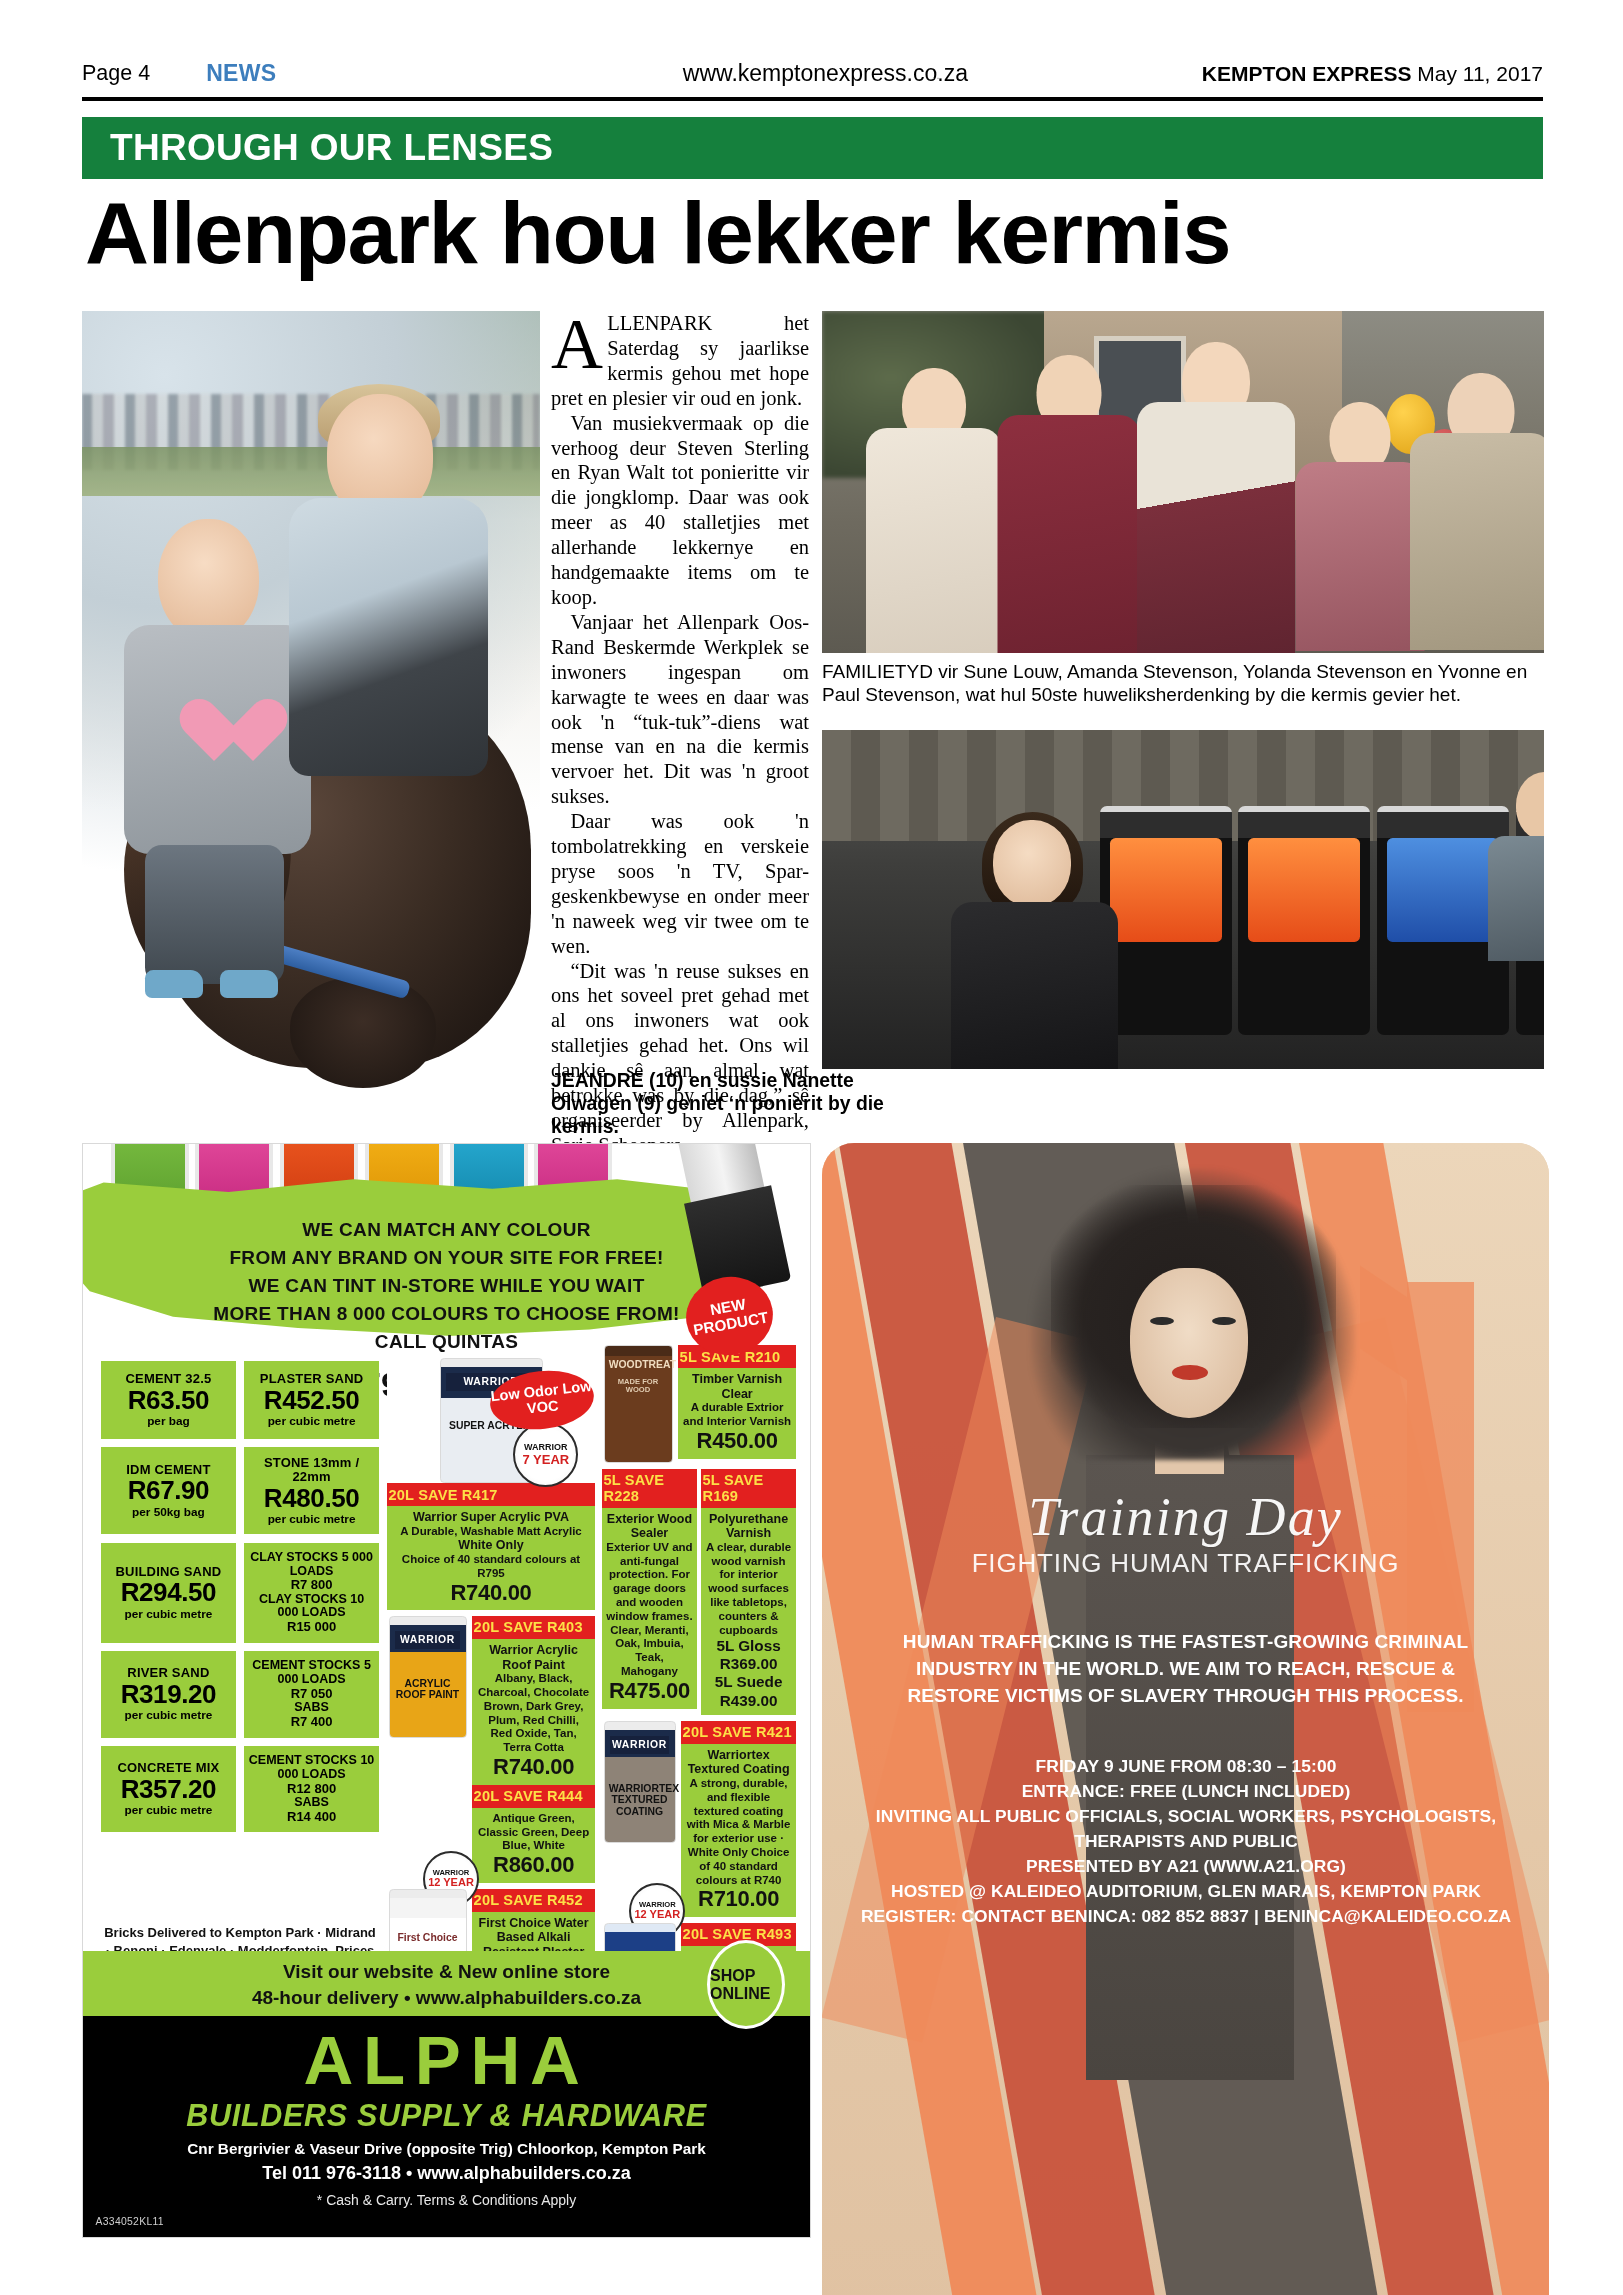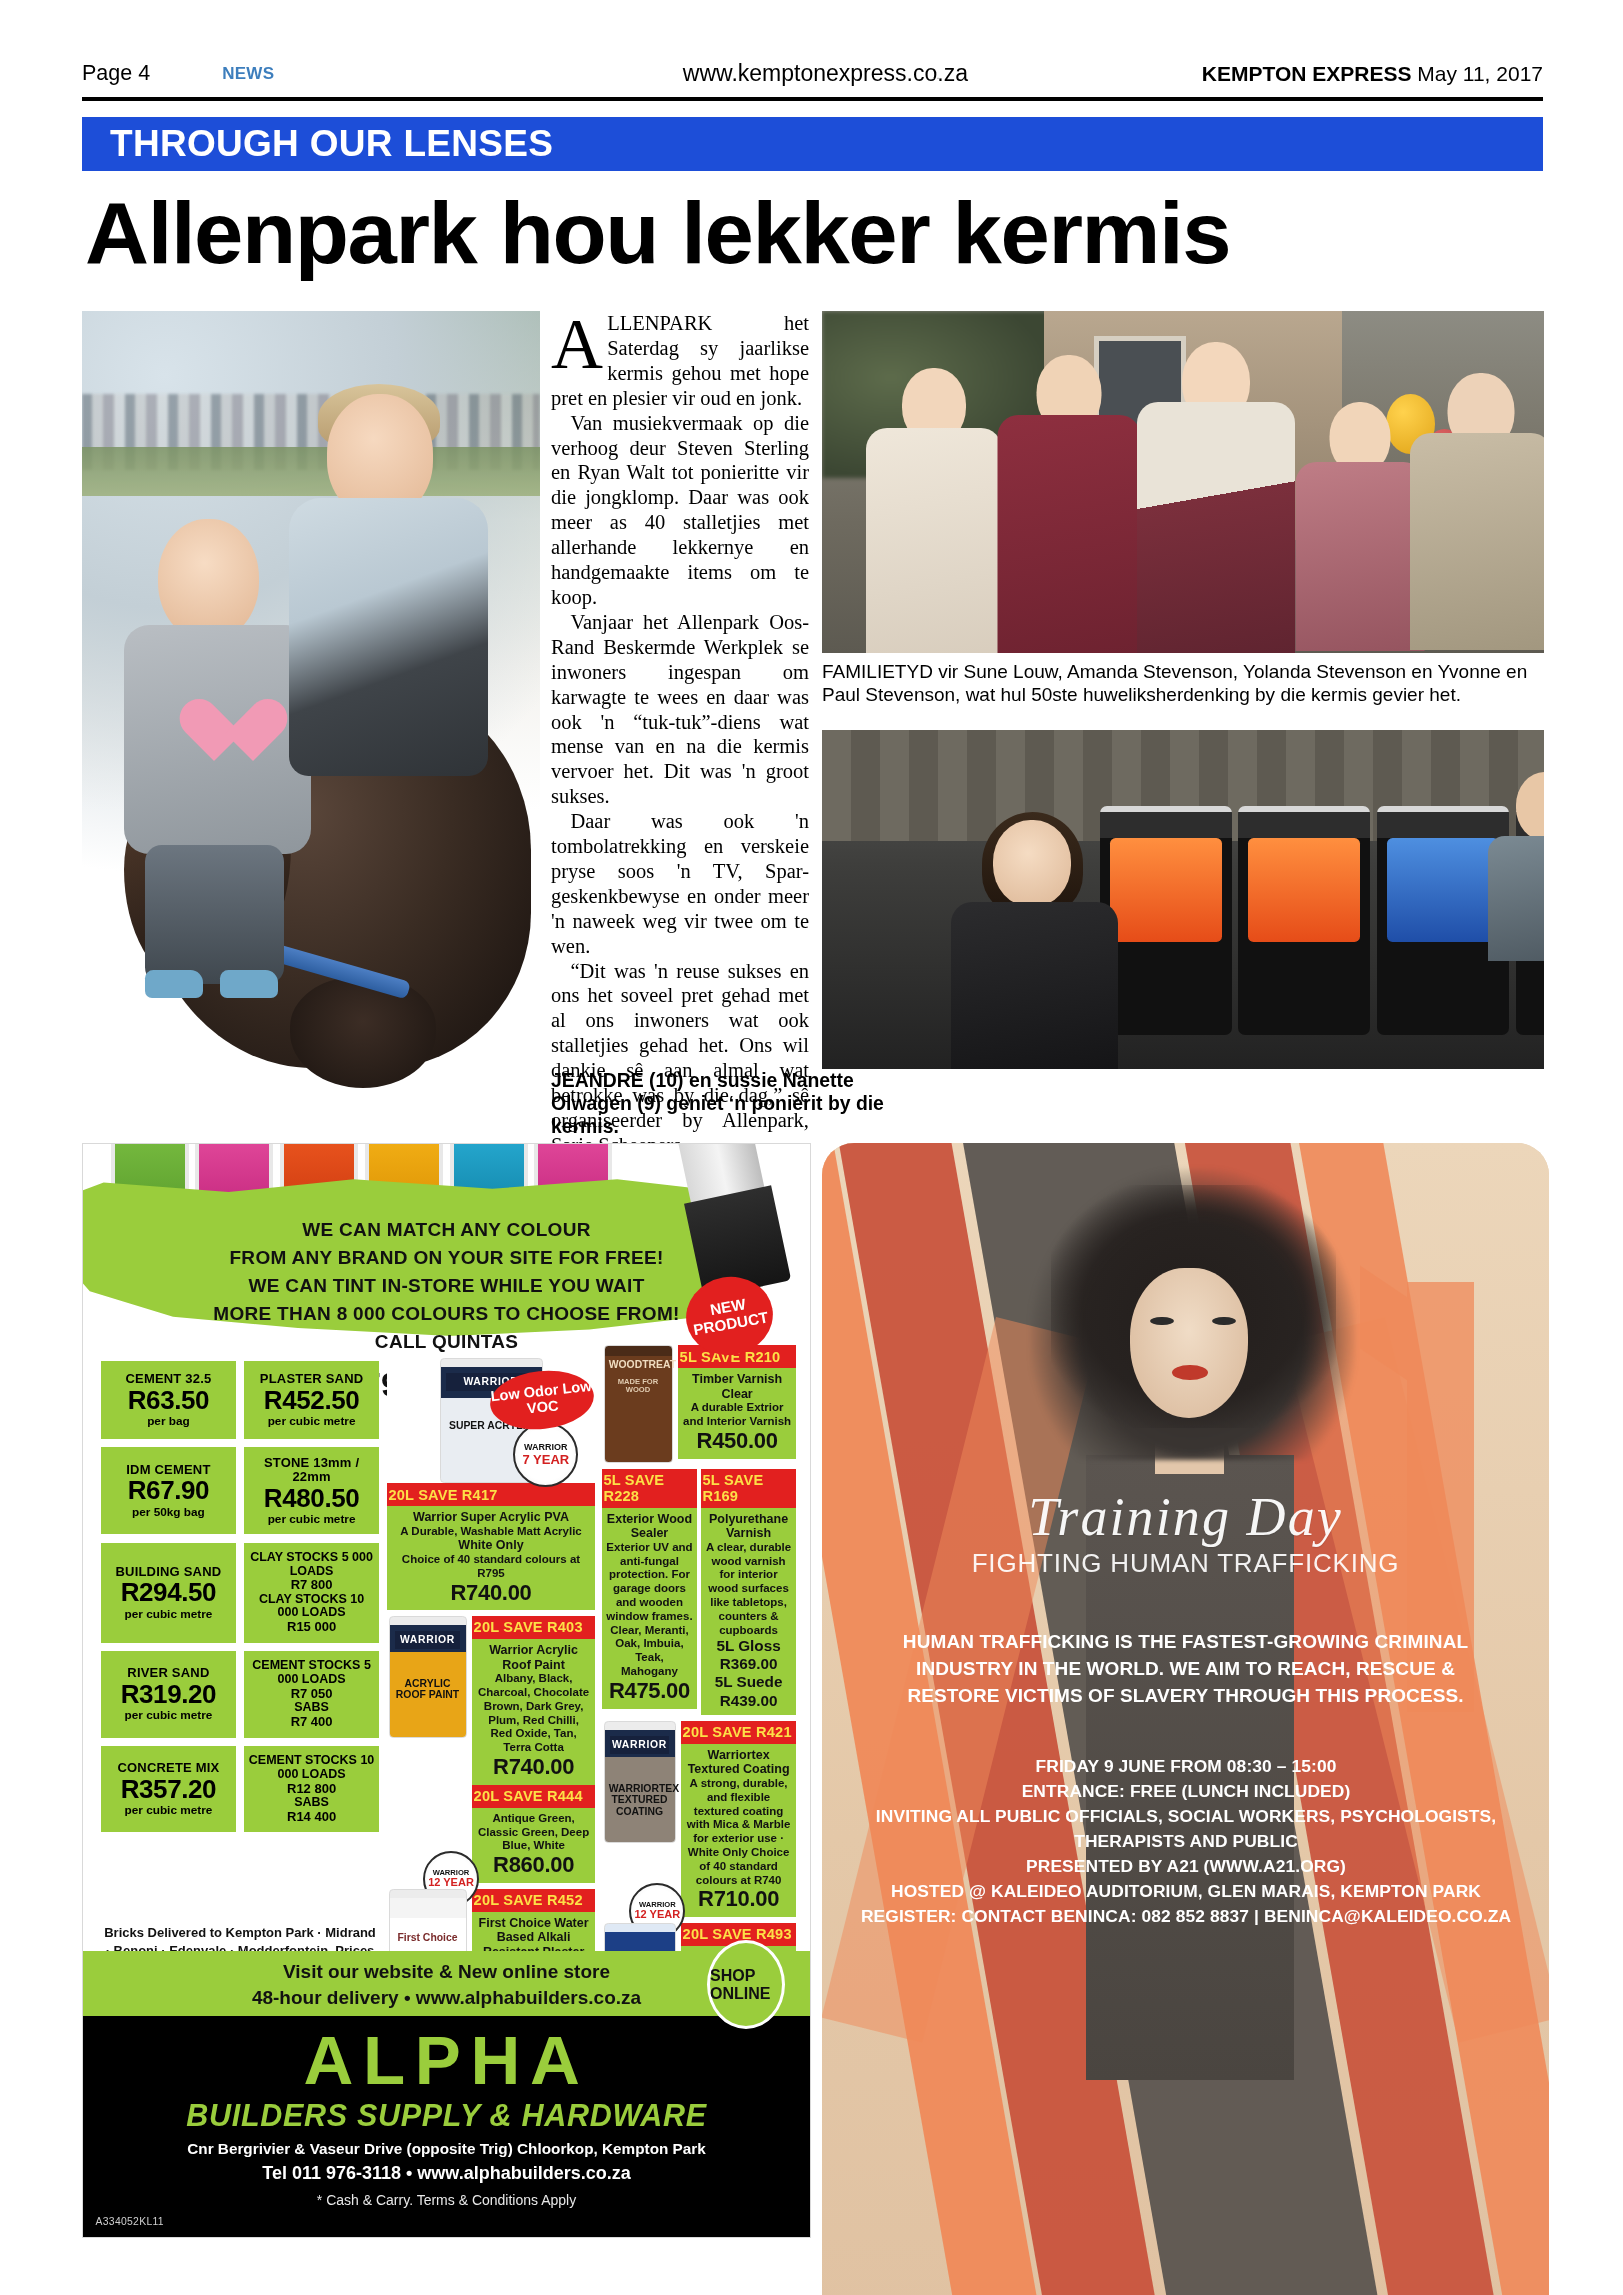--- a/index.html
+++ b/index.html
@@ -12,33 +12,33 @@
     position: relative;
   }
   .page { position: absolute; inset: 0; }
 
   
   .masthead {
     position: absolute; left: 82px; top: 54px; width: 1461px; height: 39px;
     display: flex; align-items: center;
   }
   .mh-page { font-size: 21.5px; color: #000; font-weight: 400; }
-  .mh-news { font-size: 17px; color: #3d7ebd; font-weight: 700; margin-left: 72px; letter-spacing: 0.3px;}
+  .mh-news { font-size: 23px; color: #3d7ebd; font-weight: 700; margin-left: 56px; letter-spacing: 0.3px;}
   .mh-url { position:absolute; left: 50%; transform: translateX(-56%); font-size: 23px; color:#000;margin-left:30px; }
   .mh-dots { position:absolute; left: 850px; top: 15.3px; font-size: 11px; color:#9a9a9a; letter-spacing:1.4px;}
   .mh-right { position: absolute; right: 0; font-size: 21px; color: #000; white-space: nowrap; }
   .mh-right b { font-weight: 700; }
   .mh-rule {
     position: absolute; left: 82px; top: 97px; width: 1461px; height: 3.5px; background: #000;
   }
 
   
   .banner {
-    position: absolute; left: 82px; top: 117px; width: 1461px; height: 54px;
-    background: #1d4ed8;
+    position: absolute; left: 82px; top: 117px; width: 1461px; height: 62px;
+    background: #15803d;
     text-align: right;
   }
   .banner-text {
     position: absolute; left: 28px; top: 50%; transform: translateY(-50%);
     color: #ffffff; font-size: 37px; font-weight: 700; letter-spacing: 0.3px;
   }
 
   
   .headline {
     position: absolute; left: 85px; top: 189px; width: 1465px;

